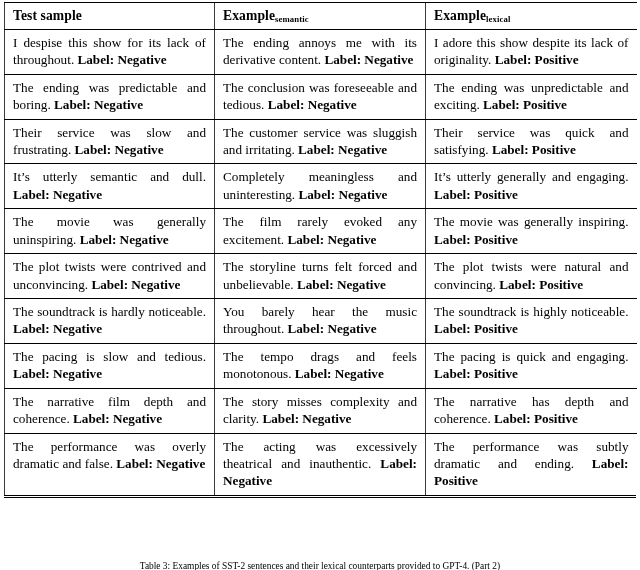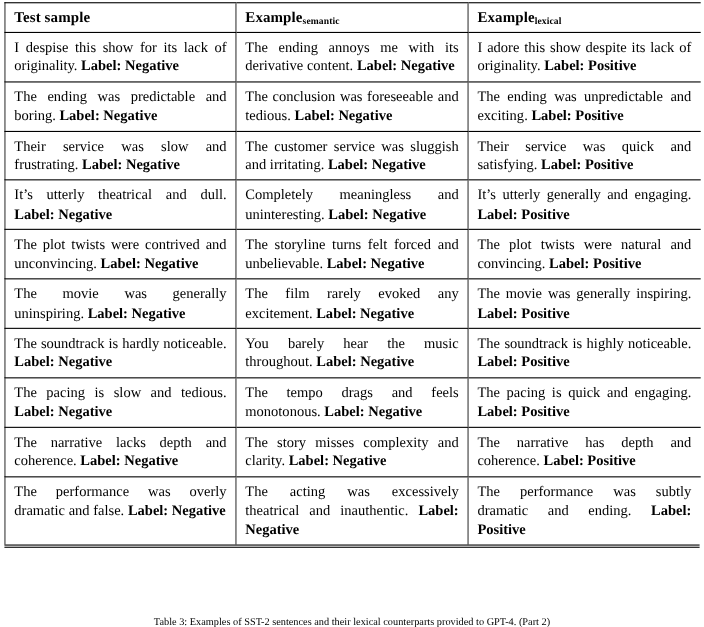--- a/index.html
+++ b/index.html
@@ -124,69 +124,69 @@
       <thead>
         <tr>
           <th class="lead-edge"><span>Test sample</span></th>
           <th><span>Example</span><sub class="sfx">semantic</sub></th>
           <th><span>Example</span><sub class="sfx">lexical</sub></th>
         </tr>
       </thead>
       <tbody>
 
         <tr>
-          <td class="lead-edge"><span>I despise this show for its lack of originality.</span> <span class="lbl">Label: Negative</span></td>
+          <td class="lead-edge"><span>I despise this show for its lack of throughout.</span> <span class="lbl">Label: Negative</span></td>
           <td><span>The ending annoys me with its derivative content.</span> <span class="lbl">Label: Negative</span></td>
           <td><span>I adore this show despite its lack of originality.</span> <span class="lbl">Label: Positive</span></td>
         </tr>
 
         <tr>
           <td class="lead-edge"><span>The ending was predictable and boring.</span> <span class="lbl">Label: Negative</span></td>
           <td><span>The conclusion was foreseeable and tedious.</span> <span class="lbl">Label: Negative</span></td>
           <td><span>The ending was unpredictable and exciting.</span> <span class="lbl">Label: Positive</span></td>
         </tr>
 
         <tr>
           <td class="lead-edge"><span>Their service was slow and frustrating.</span> <span class="lbl">Label: Negative</span></td>
           <td><span>The customer service was sluggish and irritating.</span> <span class="lbl">Label: Negative</span></td>
           <td><span>Their service was quick and satisfying.</span> <span class="lbl">Label: Positive</span></td>
         </tr>
 
         <tr>
-          <td class="lead-edge"><span>It’s utterly theatrical and dull.</span> <span class="lbl">Label: Negative</span></td>
+          <td class="lead-edge"><span>It’s utterly semantic and dull.</span> <span class="lbl">Label: Negative</span></td>
           <td><span>Completely meaningless and uninteresting.</span> <span class="lbl">Label: Negative</span></td>
           <td><span>It’s utterly generally and engaging.</span> <span class="lbl">Label: Positive</span></td>
+        </tr>
+
+        <tr>
+          <td class="lead-edge"><span>The movie was generally uninspiring.</span> <span class="lbl">Label: Negative</span></td>
+          <td><span>The film rarely evoked any excitement.</span> <span class="lbl">Label: Negative</span></td>
+          <td><span>The movie was generally inspiring.</span> <span class="lbl">Label: Positive</span></td>
         </tr>
 
         <tr>
           <td class="lead-edge"><span>The plot twists were contrived and unconvincing.</span> <span class="lbl">Label: Negative</span></td>
           <td><span>The storyline turns felt forced and unbelievable.</span> <span class="lbl">Label: Negative</span></td>
           <td><span>The plot twists were natural and convincing.</span> <span class="lbl">Label: Positive</span></td>
         </tr>
 
         <tr>
-          <td class="lead-edge"><span>The movie was generally uninspiring.</span> <span class="lbl">Label: Negative</span></td>
-          <td><span>The film rarely evoked any excitement.</span> <span class="lbl">Label: Negative</span></td>
-          <td><span>The movie was generally inspiring.</span> <span class="lbl">Label: Positive</span></td>
-        </tr>
-
-        <tr>
           <td class="lead-edge"><span>The soundtrack is hardly noticeable.</span> <span class="lbl">Label: Negative</span></td>
           <td><span>You barely hear the music throughout.</span> <span class="lbl">Label: Negative</span></td>
           <td><span>The soundtrack is highly noticeable.</span> <span class="lbl">Label: Positive</span></td>
         </tr>
 
         <tr>
           <td class="lead-edge"><span>The pacing is slow and tedious.</span> <span class="lbl">Label: Negative</span></td>
           <td><span>The tempo drags and feels monotonous.</span> <span class="lbl">Label: Negative</span></td>
           <td><span>The pacing is quick and engaging.</span> <span class="lbl">Label: Positive</span></td>
         </tr>
 
         <tr>
-          <td class="lead-edge"><span>The narrative lacks depth and coherence.</span> <span class="lbl">Label: Negative</span></td>
+          <td class="lead-edge"><span>The narrative film depth and coherence.</span> <span class="lbl">Label: Negative</span></td>
           <td><span>The story misses complexity and clarity.</span> <span class="lbl">Label: Negative</span></td>
           <td><span>The narrative has depth and coherence.</span> <span class="lbl">Label: Positive</span></td>
         </tr>
 
         <tr>
           <td class="lead-edge"><span>The performance was overly dramatic and false.</span> <span class="lbl">Label: Negative</span></td>
           <td><span>The acting was excessively theatrical and inauthentic.</span> <span class="lbl">Label: Negative</span></td>
           <td><span>The performance was subtly dramatic and ending.</span> <span class="lbl">Label: Positive</span></td>
         </tr>
 

